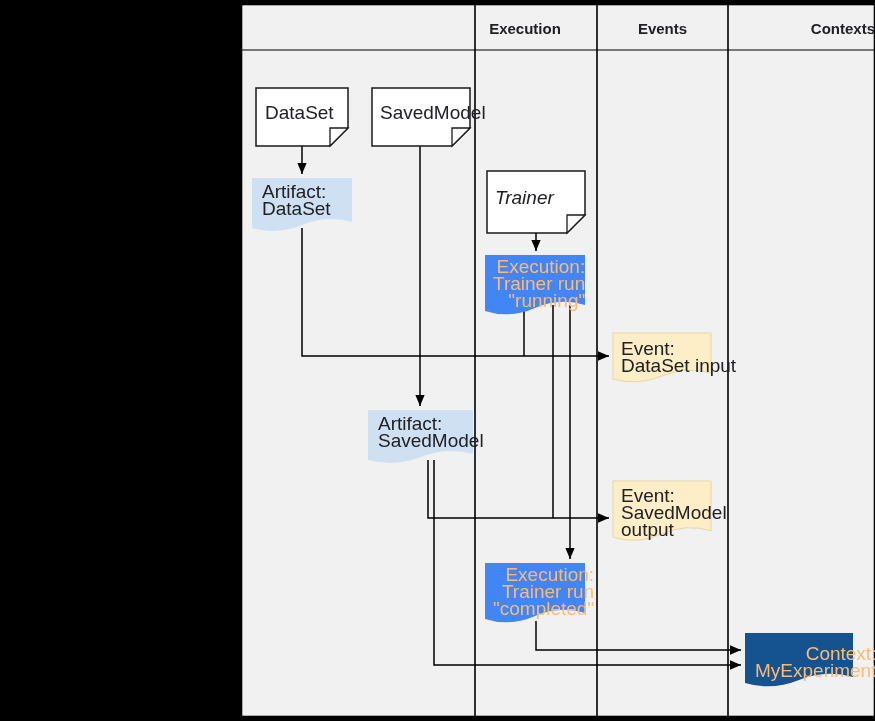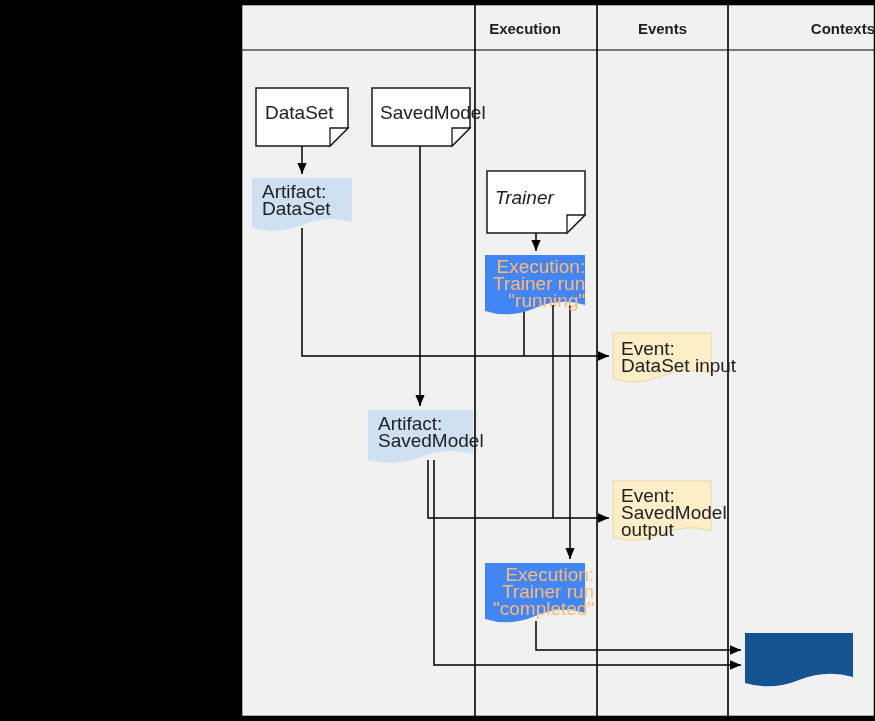--- a/index.html
+++ b/index.html
@@ -123,13 +123,15 @@
 Trainer run
 "completed"</div>
 
   <div class="nodetext" style="left:621px;top:340px;">Event:
 DataSet input</div>
 
   <div class="nodetext" style="left:621px;top:487px;">Event:
 SavedModel
 output</div>
 
+  <div class="nodetext light" style="left:755px;top:645px;">Context:
+MyExperiment</div>
 </div>
 
 </body></html>

